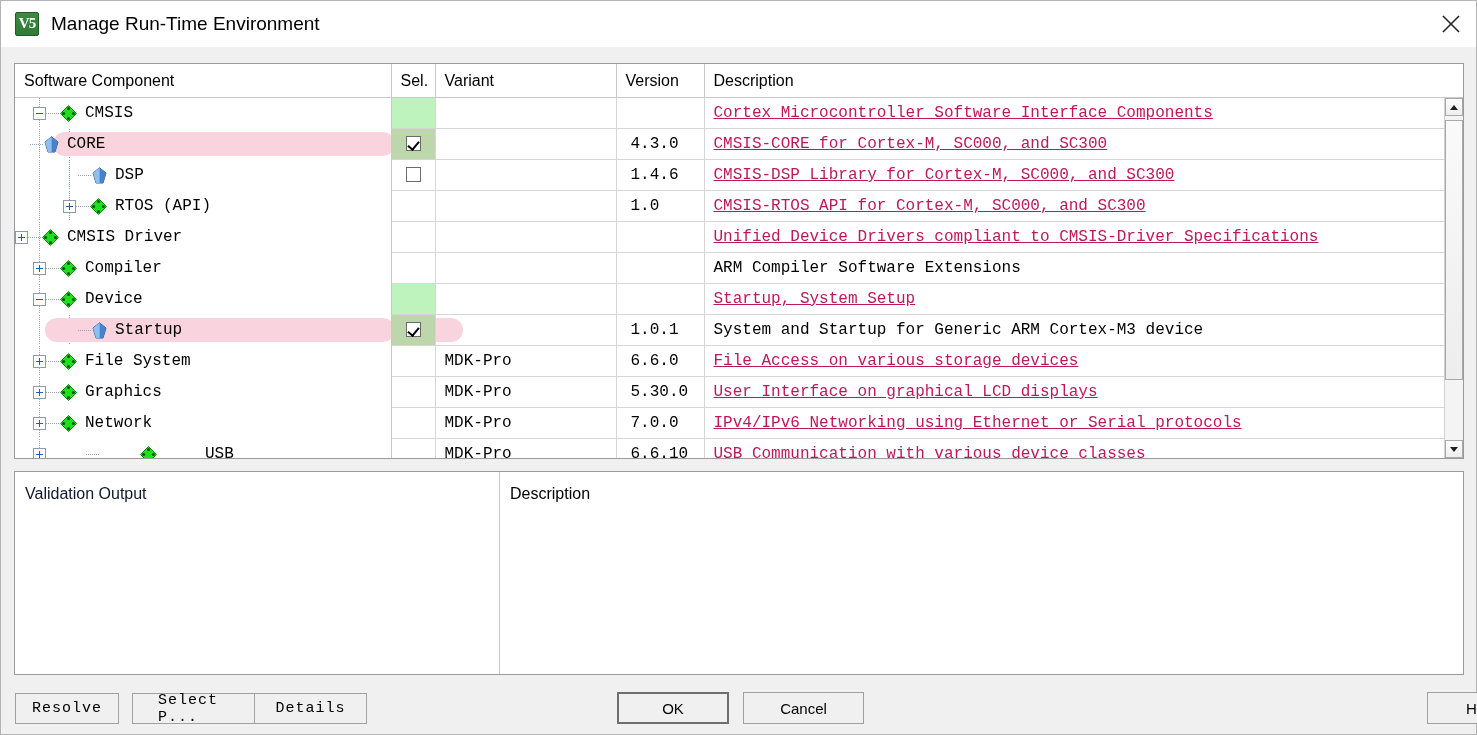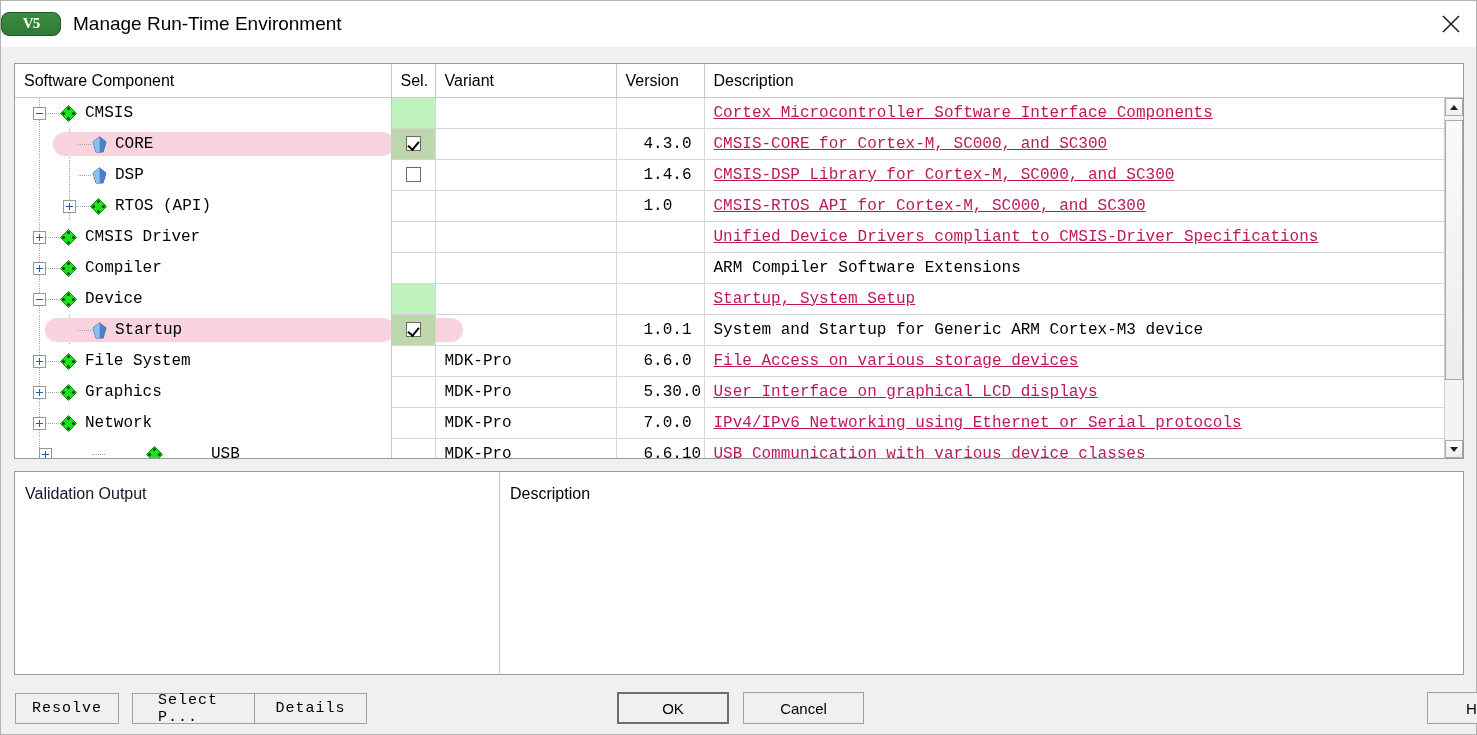--- a/index.html
+++ b/index.html
@@ -20,26 +20,26 @@
   
   .titlebar {
     position: absolute; left: 0; top: 0;
     width: 1475px; height: 46px;
     background: #ffffff;
     box-sizing: border-box;
     display: flex; align-items: center;
   }
   .title-icon {
     width: 22px; height: 22px;
+    margin-left: 14px;
     background: linear-gradient(#3d8b41, #2f7a36);
     border: 1px solid #1f5c26;
-    border-radius: 8px;
+    border-radius: 2px;
     position: relative;
     flex: none;
-    padding-left: 36px;
   }
   .title-icon .glyph {
     position: absolute; left: 0; top: -1px;
     width: 100%;
     text-align: center;
     font-family: "Liberation Serif", serif;
     font-size: 15px;
     font-weight: bold;
     color: #ffffff;
     line-height: 22px;
@@ -110,21 +110,21 @@
     border-right: 1px solid #c8c8c8;
     border-bottom: none;
     position: relative;
     padding-left: 0;
   }
   table.grid td.cell-sel {
     text-align: center;
     position: relative;
   }
   table.grid td.cell-var  { padding-left: 9px; position: relative; }
-  table.grid td.cell-ver  { padding-left: 27px; }
+  table.grid td.cell-ver  { padding-left: 14px; }
   table.grid td.cell-desc { padding-left: 9px; border-right: none; }
 
   td.sel-green { background: #bff3bd; }
   td.sel-green.sel-hl { background: #bdd6ac; }
 
   .desc-link {
     color: #be185d;
     text-decoration: underline;
     cursor: pointer;
   }
@@ -343,21 +343,21 @@
             <td class="cell-sel sel-green"></td>
             <td class="cell-var"><span style="position:relative;z-index:1;"></span></td>
             <td class="cell-ver"><span></span></td>
             <td class="cell-desc"><span class="desc-link">Cortex Microcontroller Software Interface Components</span></td>
           </tr>
           <tr>
             <td class="cell-comp">
               <div class="vline" style="left:24px;top:0;height:30px;"></div>
               <div class="vline" style="left:54px;top:0;height:30px;"></div>
               <div class="hl-pill" style="left:38px;right:-4px;"></div>
-              <div class="tree-inner" style="padding-left:48px;">
+              <div class="tree-inner" style="">
                 <span style="display:inline-block;width:15px;flex:none;"></span>
                 <span class="dotline"></span>
                 <svg class="ico" width="15" height="17" viewBox="0 0 15 17">
                   <polygon points="7.5,0.8 14,6 11,16 4,16 1,6" fill="#6ea8e6" stroke="#2f5f9e" stroke-width="1"></polygon>
                   <polygon points="7.5,0.8 14,6 11,16 7.5,16" fill="#4a82c8"></polygon>
                   <polygon points="7.5,0.8 1,6 4,16 7.5,16" fill="#8cc0f2"></polygon>
                 </svg>
                 <span class="node-label">CORE</span>
               </div>
             </td>
@@ -404,21 +404,21 @@
               </div>
             </td>
             <td class="cell-sel"></td>
             <td class="cell-var"><span style="position:relative;z-index:1;"></span></td>
             <td class="cell-ver"><span>1.0</span></td>
             <td class="cell-desc"><span class="desc-link">CMSIS-RTOS API for Cortex-M, SC000, and SC300</span></td>
           </tr>
           <tr>
             <td class="cell-comp">
               <div class="vline" style="left:24px;top:0;height:30px;"></div>
-              <div class="tree-inner" style="padding-left:18px;">
+              <div class="tree-inner" style="">
                 <span class="expander plus"></span>
                 <span class="dotline"></span>
                 <svg class="ico" width="17" height="17" viewBox="0 0 17 17">
                   <polygon points="8.5,0.5 16.5,8.5 8.5,16.5 0.5,8.5" fill="#1ee01e" stroke="#0a8f0a" stroke-width="1"></polygon>
                   <circle cx="8.5" cy="3.6" r="1.5" fill="#0c4f0c"></circle>
                   <circle cx="8.5" cy="13.4" r="1.5" fill="#0c4f0c"></circle>
                   <circle cx="3.6" cy="8.5" r="1.5" fill="#0c4f0c"></circle>
                   <circle cx="13.4" cy="8.5" r="1.5" fill="#0c4f0c"></circle>
                 </svg>
                 <span class="node-label">CMSIS Driver</span>
@@ -551,21 +551,21 @@
               </div>
             </td>
             <td class="cell-sel"></td>
             <td class="cell-var"><span style="position:relative;z-index:1;">MDK-Pro</span></td>
             <td class="cell-ver"><span>7.0.0</span></td>
             <td class="cell-desc"><span class="desc-link">IPv4/IPv6 Networking using Ethernet or Serial protocols</span></td>
           </tr>
           <tr>
             <td class="cell-comp">
               <div class="vline" style="left:24px;top:0;height:30px;"></div>
-              <div class="tree-inner" style="padding-left:24px;gap:40px;">
+              <div class="tree-inner" style="padding-left:18px;gap:40px;">
                 <span class="expander plus"></span>
                 <span class="dotline"></span>
                 <svg class="ico" width="17" height="17" viewBox="0 0 17 17">
                   <polygon points="8.5,0.5 16.5,8.5 8.5,16.5 0.5,8.5" fill="#1ee01e" stroke="#0a8f0a" stroke-width="1"></polygon>
                   <circle cx="8.5" cy="3.6" r="1.5" fill="#0c4f0c"></circle>
                   <circle cx="8.5" cy="13.4" r="1.5" fill="#0c4f0c"></circle>
                   <circle cx="3.6" cy="8.5" r="1.5" fill="#0c4f0c"></circle>
                   <circle cx="13.4" cy="8.5" r="1.5" fill="#0c4f0c"></circle>
                 </svg>
                 <span class="node-label">USB</span>

